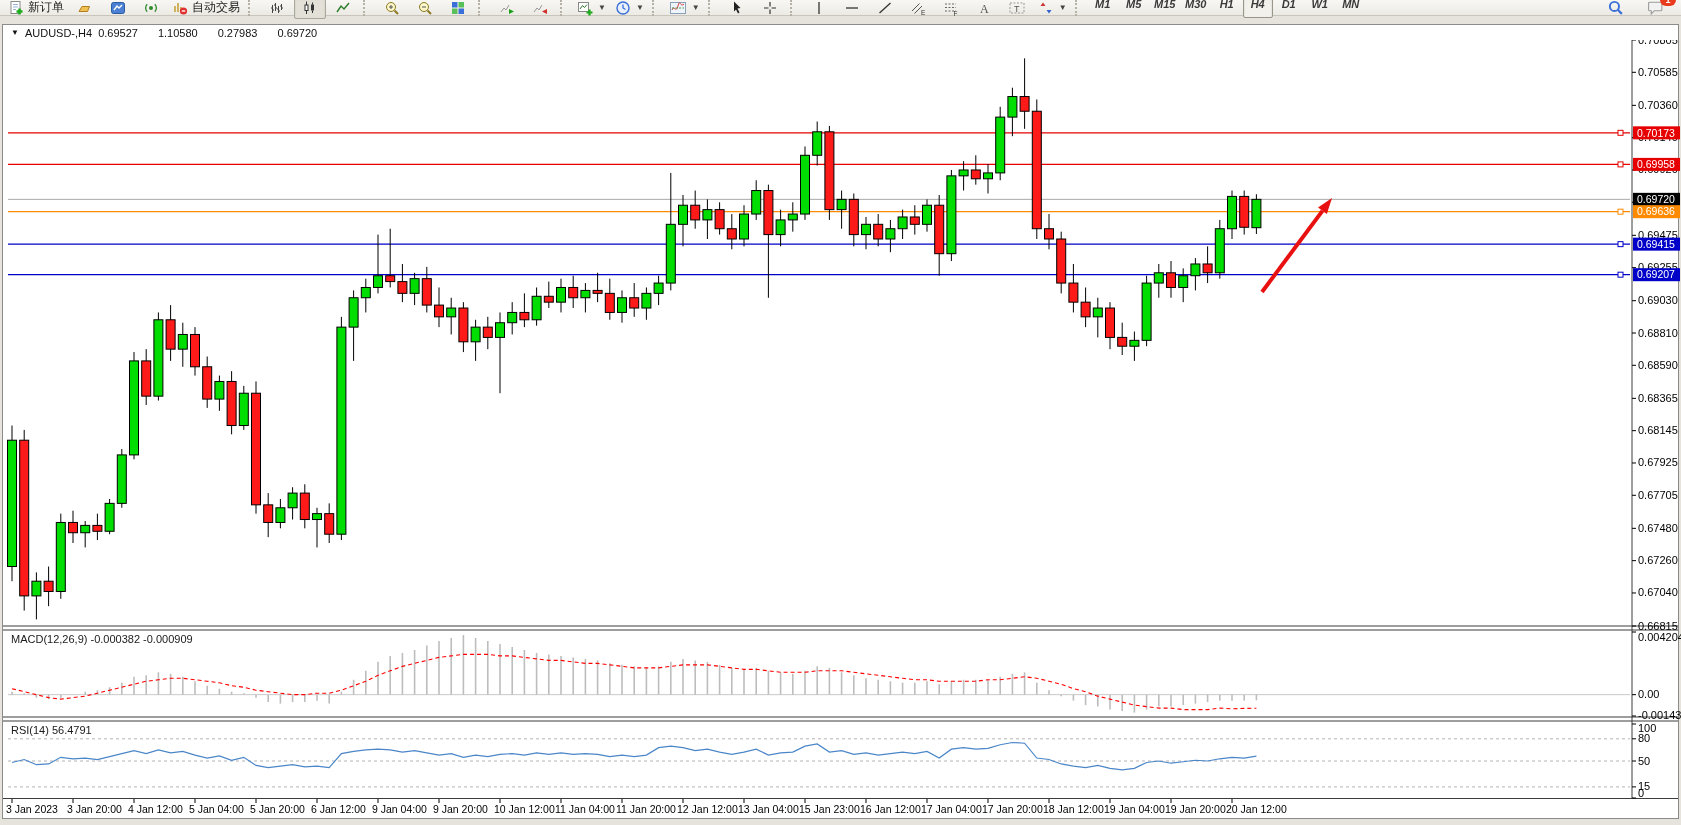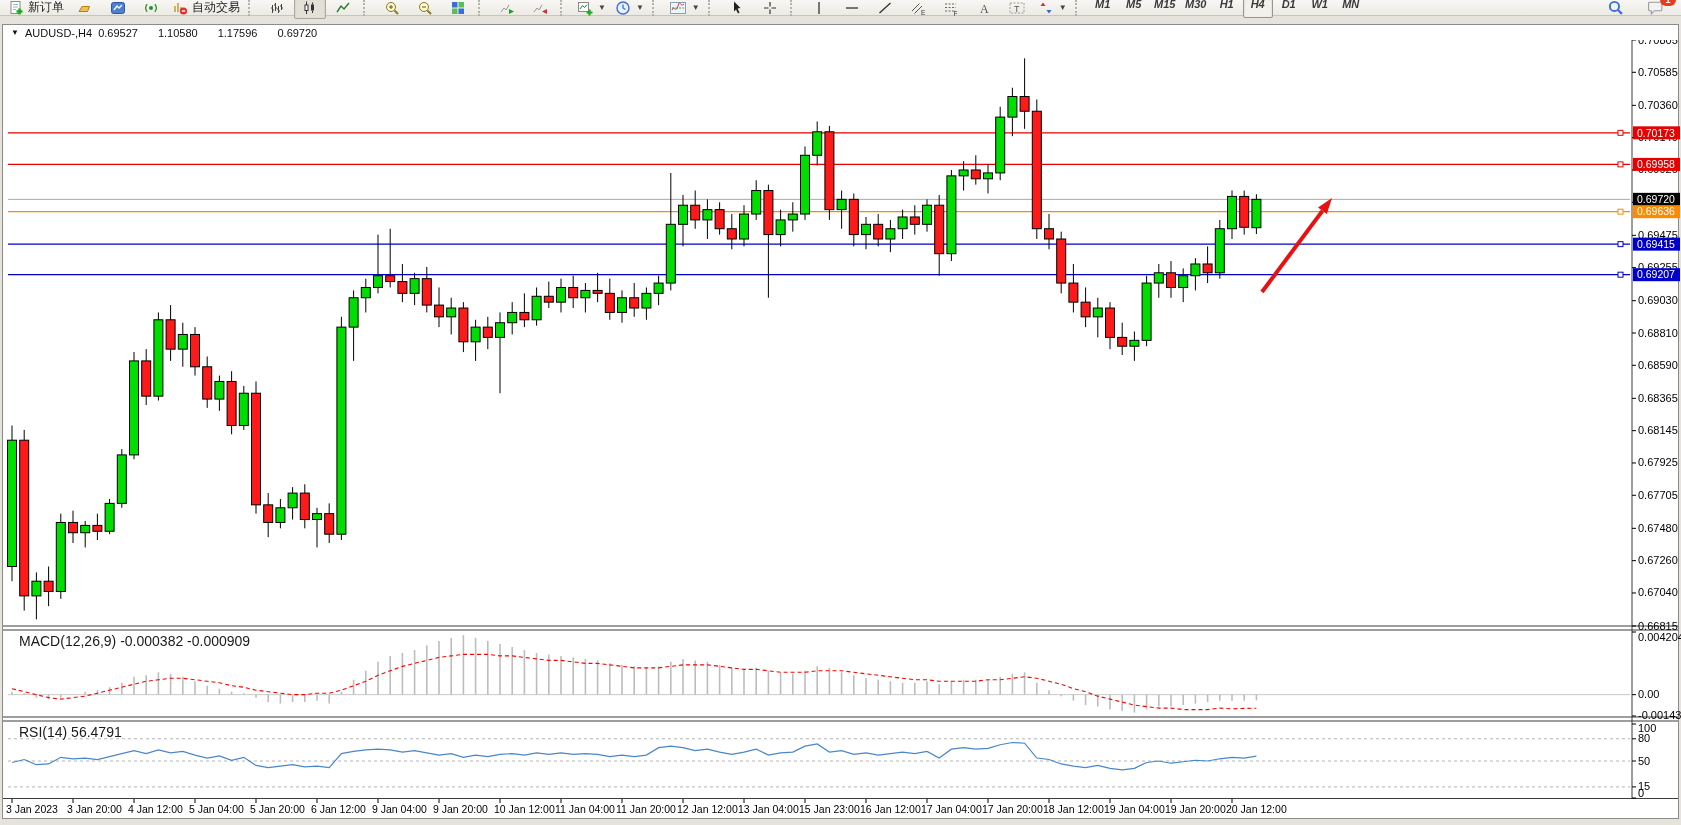--- a/index.html
+++ b/index.html
@@ -27,21 +27,21 @@
          padding:0 2px;font-weight:bold;}
   
   .chart-window{position:absolute;top:24px;left:2px;width:1677px;height:795px;
                 background:#fff;border:1px solid #8b8b8b;box-sizing:border-box;}
   .title-row{position:absolute;top:25px;left:3px;width:1675px;height:15px;background:#fff;
              display:flex;align-items:center;font-size:11px;color:#111;gap:6px;padding-left:8px;
              box-sizing:border-box;}
   .title-row .tri{font-size:8px;color:#111;}
   .ohlc{display:flex;gap:20px;}
   #chart-svg{position:absolute;top:40px;left:0;}
-  .pane-label{position:absolute;left:19px;font-size:14px;color:#1a1a1a;background:transparent;}
+  .pane-label{position:absolute;left:11px;font-size:11px;color:#1a1a1a;background:transparent;}
   #macd-label{top:633px;}
   #rsi-label{top:724px;text-align:right;}
 </style>
 </head>
 <body>
 
 <div class="toolbar">
   <div class="tb-group">
     <div class="tb-btn">
       <svg width="16" height="16" viewBox="0 0 16 16">
@@ -278,21 +278,21 @@
 </div>
 
 <div class="chart-window"></div>
 
 <div class="title-row">
   <span class="tri">▼</span>
   <span>AUDUSD-,H4</span>
   <span class="ohlc">
     <span>0.69527</span>
     <span>1.10580</span>
-    <span>1.17596</span>
+    <span>0.27983</span>
     <span>0.69720</span>
   </span>
 </div>
 
 <svg id="chart-svg" width="1681" height="783" viewBox="0 40 1681 783">
     <line x1="8" y1="132.82005012531334" x2="1630" y2="132.82005012531334" stroke="#e60000" stroke-width="1.2"></line>
     <rect x="1618" y="130.32005012531334" width="5" height="5" fill="#fff" stroke="#e60000"></rect>
     <line x1="8" y1="164.39649122807003" x2="1630" y2="164.39649122807003" stroke="#e60000" stroke-width="1.2"></line>
     <rect x="1618" y="161.89649122807003" width="5" height="5" fill="#fff" stroke="#e60000"></rect>
     <line x1="8" y1="211.68771929824555" x2="1630" y2="211.68771929824555" stroke="#ff8a00" stroke-width="1.2"></line>

